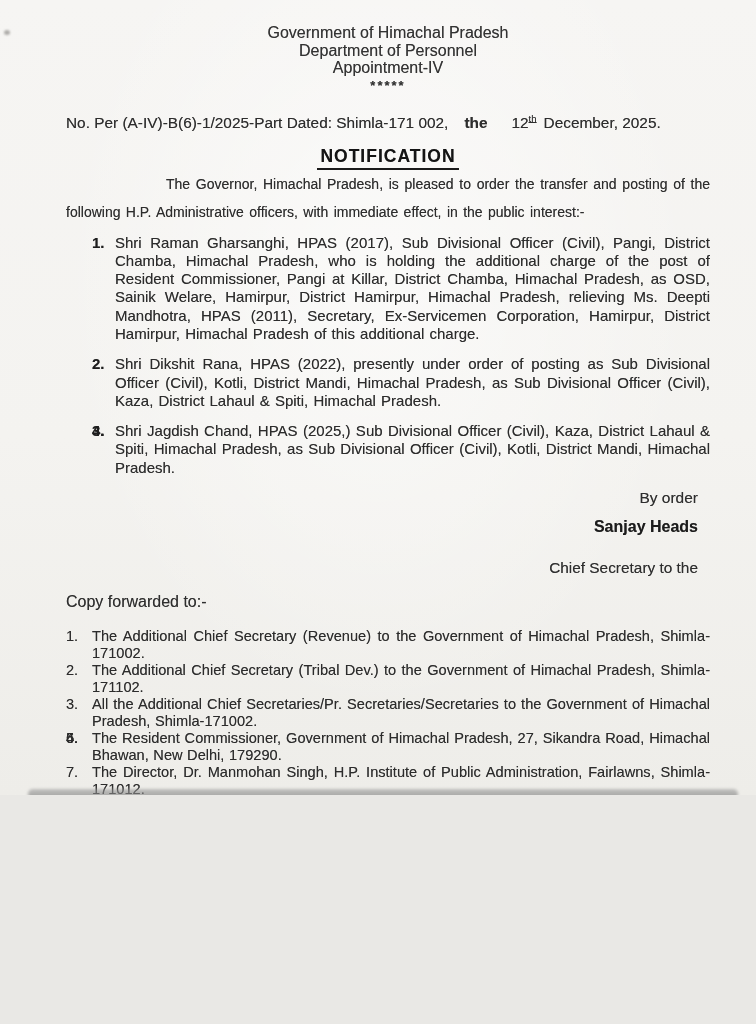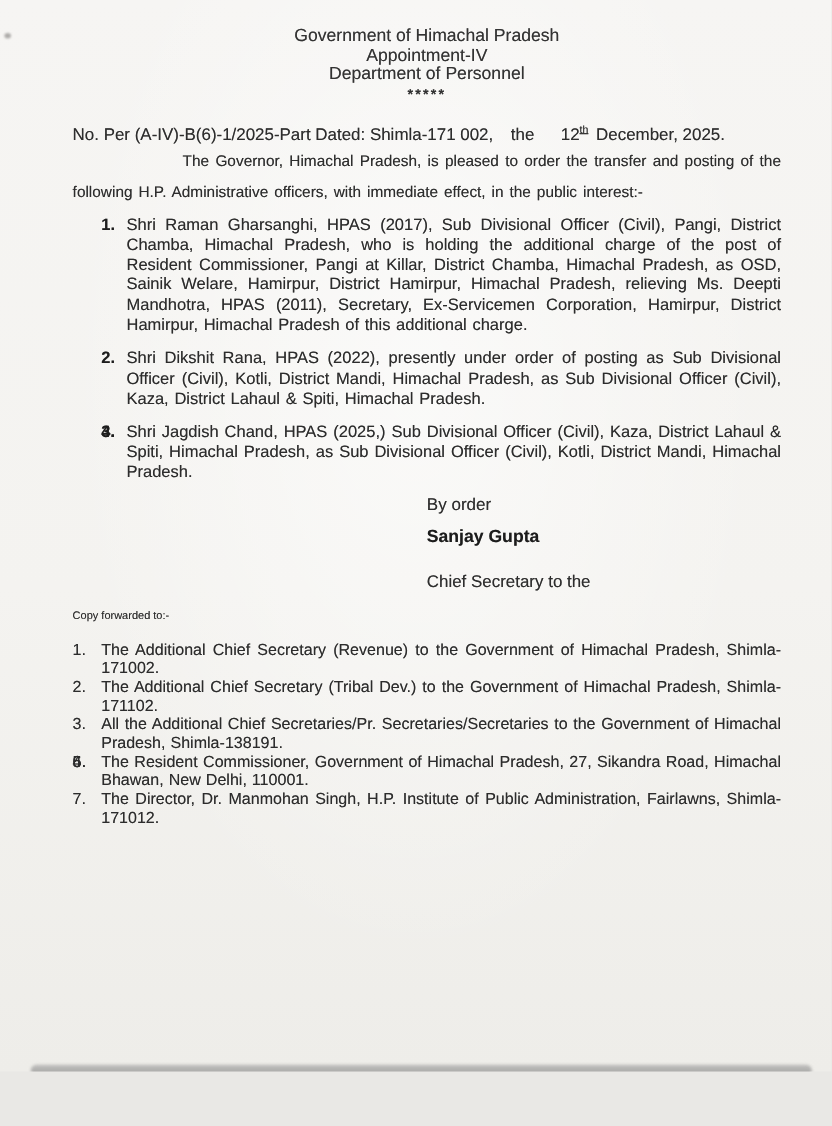--- a/index.html
+++ b/index.html
@@ -2,36 +2,36 @@
 <html><head>
 <meta charset="utf-8">
 <style>
   html,body{margin:0;padding:0;}
   body{
     width:756px;height:1024px;overflow:hidden;
     font-family:"Liberation Sans", sans-serif;
     background:#e9e8e5;
   }
   .page{
-    position:relative;width:756px;height:974px;overflow:hidden;
+    position:relative;width:756px;height:795px;overflow:hidden;
     background:
       radial-gradient(ellipse at 50% 35%, rgba(255,255,255,.55) 0%, rgba(255,255,255,0) 60%),
       linear-gradient(180deg,#f6f5f3 0%,#f4f3f0 55%,#eeede9 100%);
     color:#2e2e2e;
   }
   .content{
     position:absolute;left:66px;top:24px;width:644px;
     text-shadow:0 0 .6px rgba(45,45,45,.55);
   }
   
   .hdr{text-align:center;font-size:16px;line-height:17.5px;color:#333;}
   .hdr .stars{font-size:13px;font-weight:bold;letter-spacing:2px;line-height:13px;margin-top:2px;}
   
   .refline{margin-top:22px;font-size:15.4px;white-space:nowrap;color:#2d2d2d;}
-  .gap-a{margin-left:16px;}
+  .gap-a{margin-left:16px;font-weight:bold;}
   .gap-b{margin-left:24px;}
   .gap-c{margin-left:7px;}
   sup{font-size:9.5px;vertical-align:super;line-height:0;text-decoration:underline;}
   
   .title-row{text-align:center;margin-top:14px;}
   .title-row .t{
     display:inline-block;font-weight:bold;font-size:17.5px;letter-spacing:1px;
     color:#141414;border-bottom:2.5px solid #1a1a1a;padding:0 3px 1px 3px;
   }
   
@@ -40,29 +40,29 @@
     text-align:justify;text-indent:100px;word-spacing:1.5px;color:#2d2d2d;
   }
   
   .orders{margin-top:7px;}
   .orders .item{
     position:relative;padding-left:49px;text-align:justify;
     font-size:15px;line-height:18.3px;word-spacing:1px;margin-bottom:12px;color:#2c2c2c;
   }
   .orders .num{position:absolute;left:26px;top:0;font-weight:bold;color:#1d1d1d;}
   
-  .sig{width:310px;margin-left:322px;text-align:left;margin-top:2px;}
+  .sig{width:310px;margin-left:322px;text-align:right;margin-top:2px;}
   .sig .byorder{font-size:15.5px;}
   .sig .name{font-weight:bold;font-size:16px;margin-top:11px;color:#1c1c1c;}
   .sig .role{margin-top:24px;font-size:15.4px;line-height:16.5px;}
   
   .endst{margin-top:62px;font-size:15.3px;white-space:nowrap;}
   .endst .left{display:inline-block;width:157px;}
   
-  .copyhead{margin-top:16px;font-size:10px;}
+  .copyhead{margin-top:16px;font-size:16px;}
   .copies{margin-top:17px;}
   .copies .item{
     position:relative;padding-left:26px;text-align:justify;
     font-size:14.6px;line-height:17.1px;word-spacing:.5px;color:#2c2c2c;
   }
   .copies .num{position:absolute;left:0;top:0;}
   
   .edge-bar{
     position:absolute;left:28px;right:18px;bottom:-4px;height:10px;
     background:linear-gradient(180deg,#a0a0a0,#6f6f6f);
@@ -76,29 +76,32 @@
 </head>
 <body>
 
 <div class="page">
   <div class="speck"></div>
 
   <div class="content">
 
     <div class="hdr">
       <div>Government of Himachal Pradesh</div>
+      <div>Department of Personnel</div>
       <div>Appointment-IV</div>
-      <div>Department of Personnel</div>
       <div class="stars">*****</div>
     </div>
 
     <div class="refline">
       <span>No. Per (A-IV)-B(6)-1/2025-Part Dated: Shimla-171 002,</span><span class="gap-a">the</span><span class="gap-b"><span>12</span><sup>th</sup></span><span class="gap-c">December, 2025.</span>
     </div>
 
+    <div class="title-row">
+      <span class="t">NOTIFICATION</span>
+    </div>
 
     <div class="intro">The Governor, Himachal Pradesh, is pleased to order the transfer and posting of the following H.P. Administrative officers, with immediate effect, in the public interest:-</div>
 
     <div class="orders">
 
     <div class="item">
         <span class="num">1.</span>
         <span>Shri Raman Gharsanghi, HPAS (2017), Sub Divisional Officer (Civil), Pangi, District Chamba, Himachal Pradesh, who is holding the additional charge of the post of Resident Commissioner, Pangi at Killar, District Chamba, Himachal Pradesh, as OSD, Sainik Welare, Hamirpur, District Hamirpur, Himachal Pradesh, relieving Ms. Deepti Mandhotra, HPAS (2011), Secretary, Ex-Servicemen Corporation, Hamirpur, District Hamirpur, Himachal Pradesh of this additional charge.</span>
       </div>
         <div class="item">
@@ -109,52 +112,52 @@
         <span class="num">3.</span>
       </div>
         <div class="item">
         <span class="num">4.</span>
         <span>Shri Jagdish Chand, HPAS (2025,) Sub Divisional Officer (Civil), Kaza, District Lahaul &amp; Spiti, Himachal Pradesh, as Sub Divisional Officer (Civil), Kotli, District Mandi, Himachal Pradesh.</span>
       </div>
       </div>
 
     <div class="sig">
       <div class="byorder">By order</div>
-      <div class="name">Sanjay Gupta</div>
+      <div class="name">Sanjay Heads</div>
       <div class="role">
         <div>Chief Secretary to the</div>
       </div>
     </div>
 
 
     <div class="copyhead">Copy forwarded to:-</div>
 
     <div class="copies">
 
     <div class="item">
         <span class="num">1.</span>
         <span>The Additional Chief Secretary (Revenue) to the Government of Himachal Pradesh, Shimla-171002.</span>
       </div>
         <div class="item">
         <span class="num">2.</span>
         <span>The Additional Chief Secretary (Tribal Dev.) to the Government of Himachal Pradesh, Shimla-171102.</span>
       </div>
         <div class="item">
         <span class="num">3.</span>
-        <span>All the Additional Chief Secretaries/Pr. Secretaries/Secretaries to the Government of Himachal Pradesh, Shimla-138191.</span>
+        <span>All the Additional Chief Secretaries/Pr. Secretaries/Secretaries to the Government of Himachal Pradesh, Shimla-171002.</span>
       </div>
         <div class="item">
         <span class="num">4.</span>
       </div>
         <div class="item">
         <span class="num">5.</span>
       </div>
         <div class="item">
         <span class="num">6.</span>
-        <span>The Resident Commissioner, Government of Himachal Pradesh, 27, Sikandra Road, Himachal Bhawan, New Delhi, 110001.</span>
+        <span>The Resident Commissioner, Government of Himachal Pradesh, 27, Sikandra Road, Himachal Bhawan, New Delhi, 179290.</span>
       </div>
         <div class="item">
         <span class="num">7.</span>
         <span>The Director, Dr. Manmohan Singh, H.P. Institute of Public Administration, Fairlawns, Shimla-171012.</span>
       </div>
       </div>
 
   </div>
 
   <div class="edge-bar"></div>

